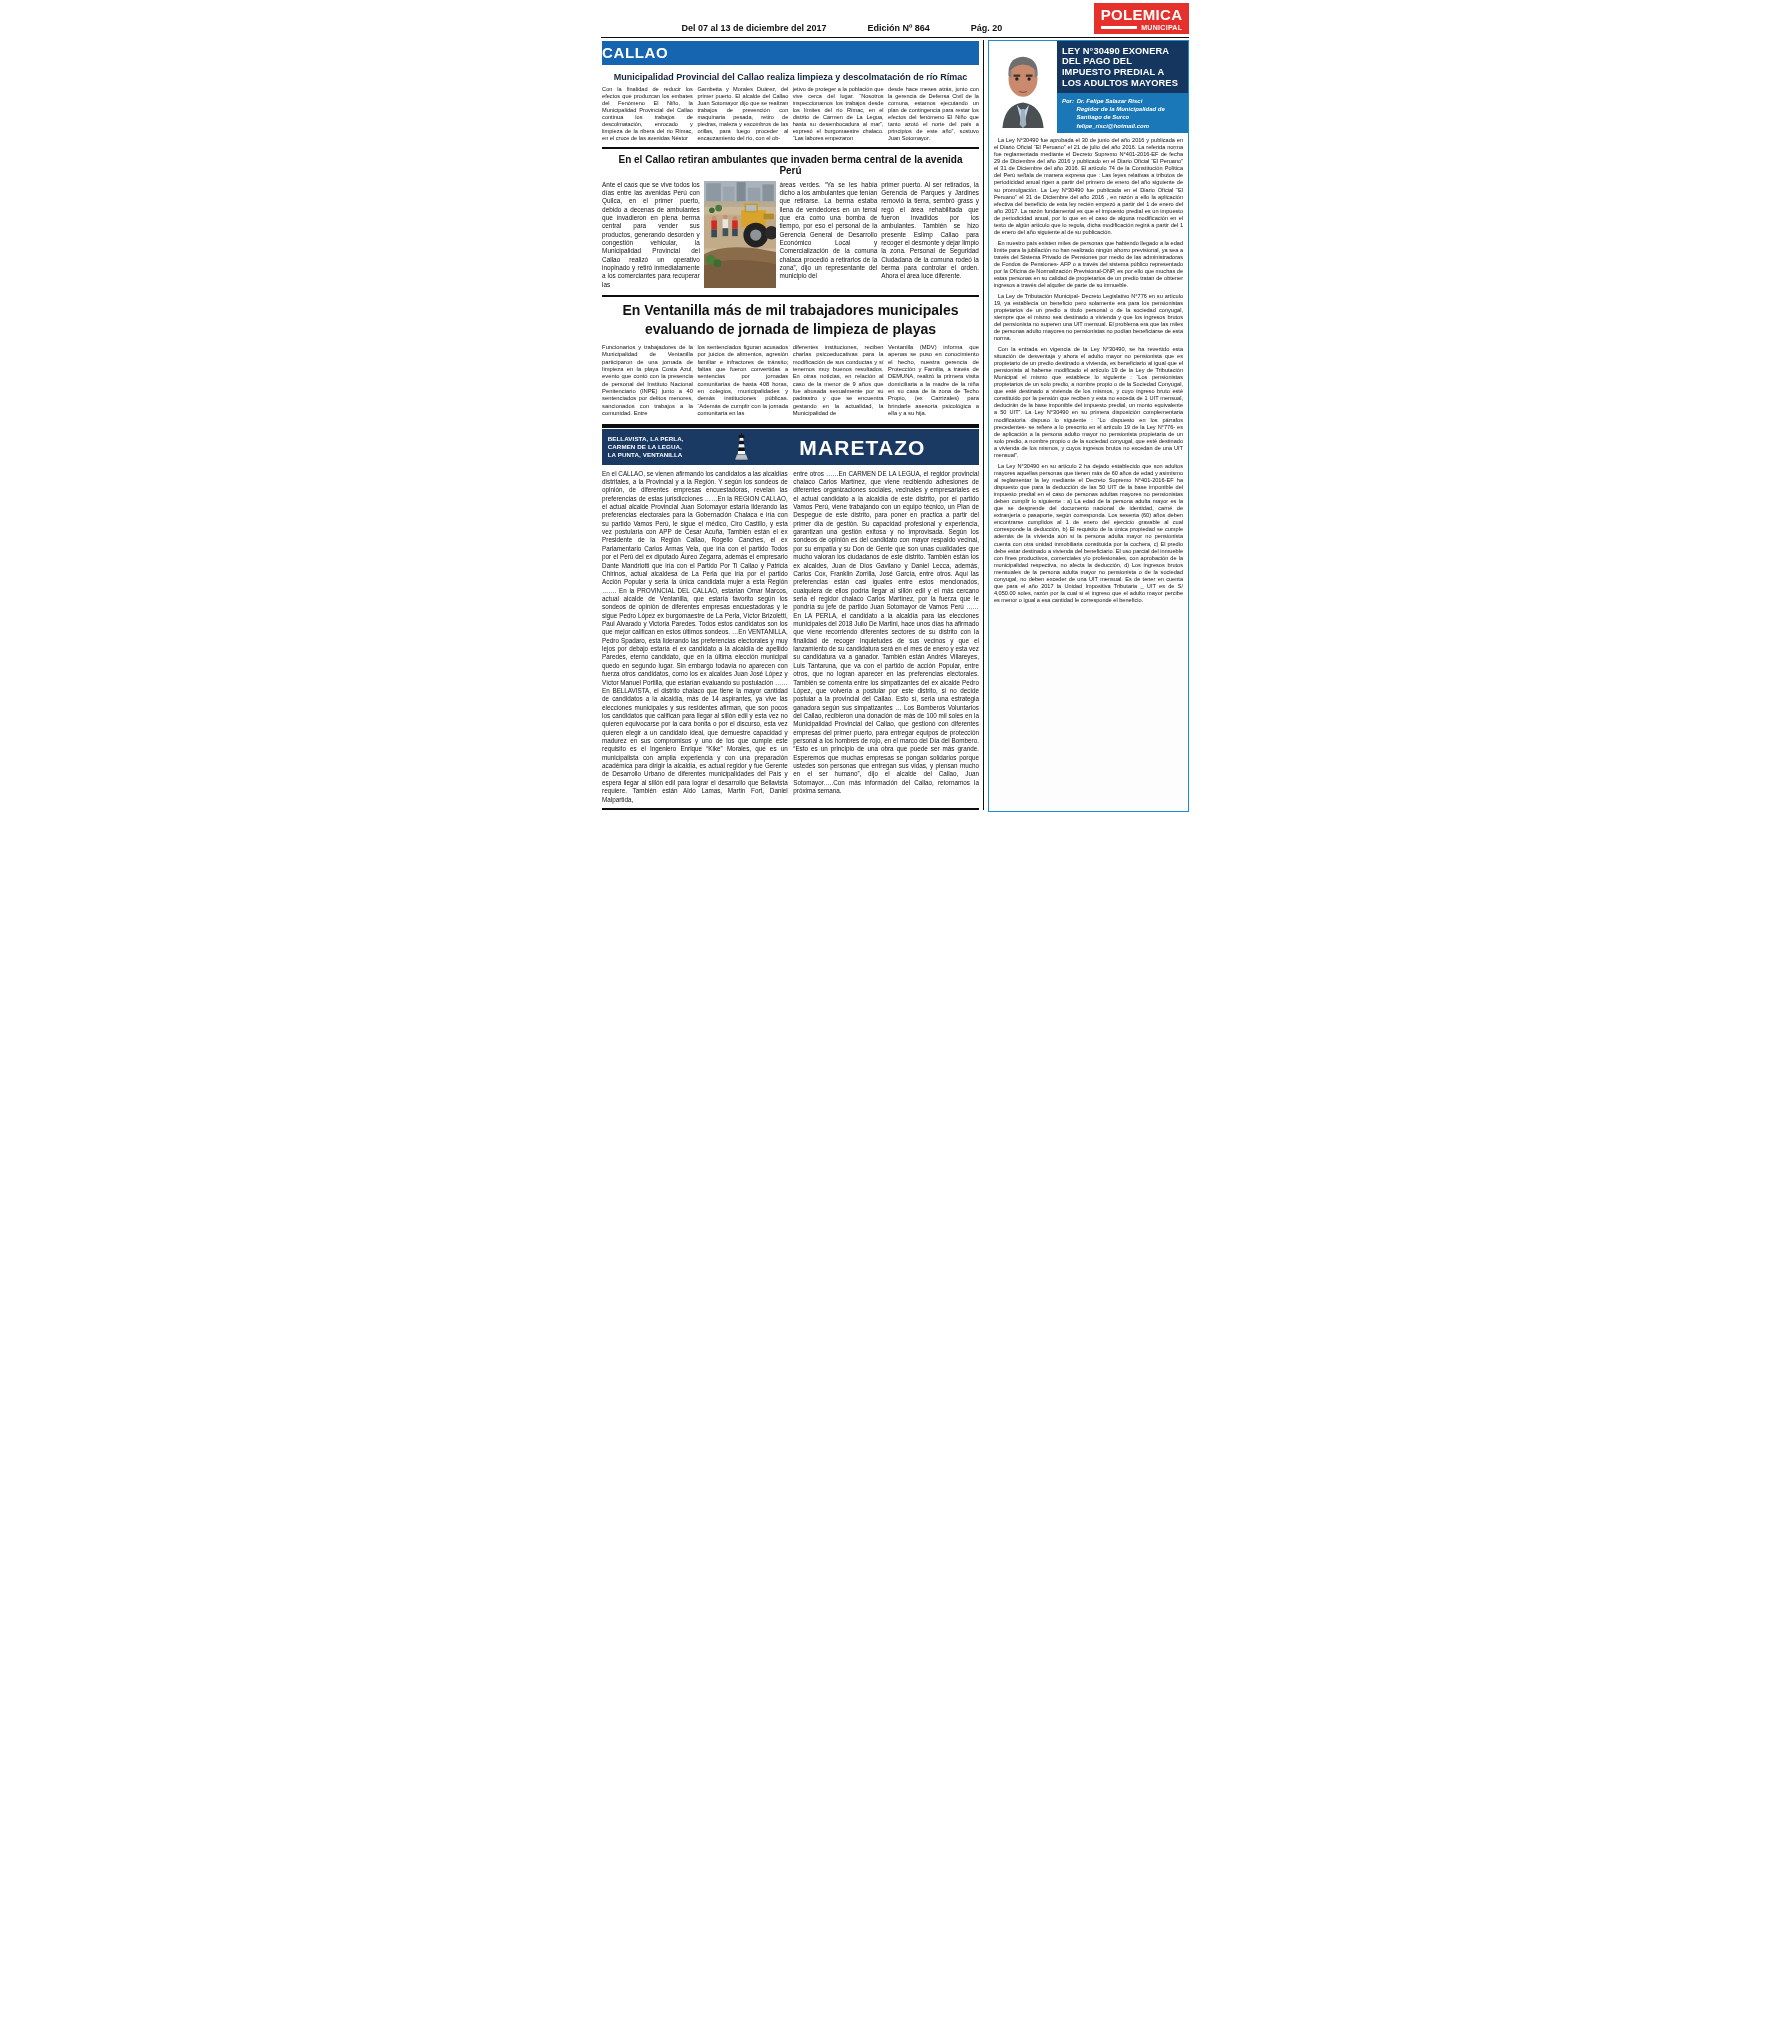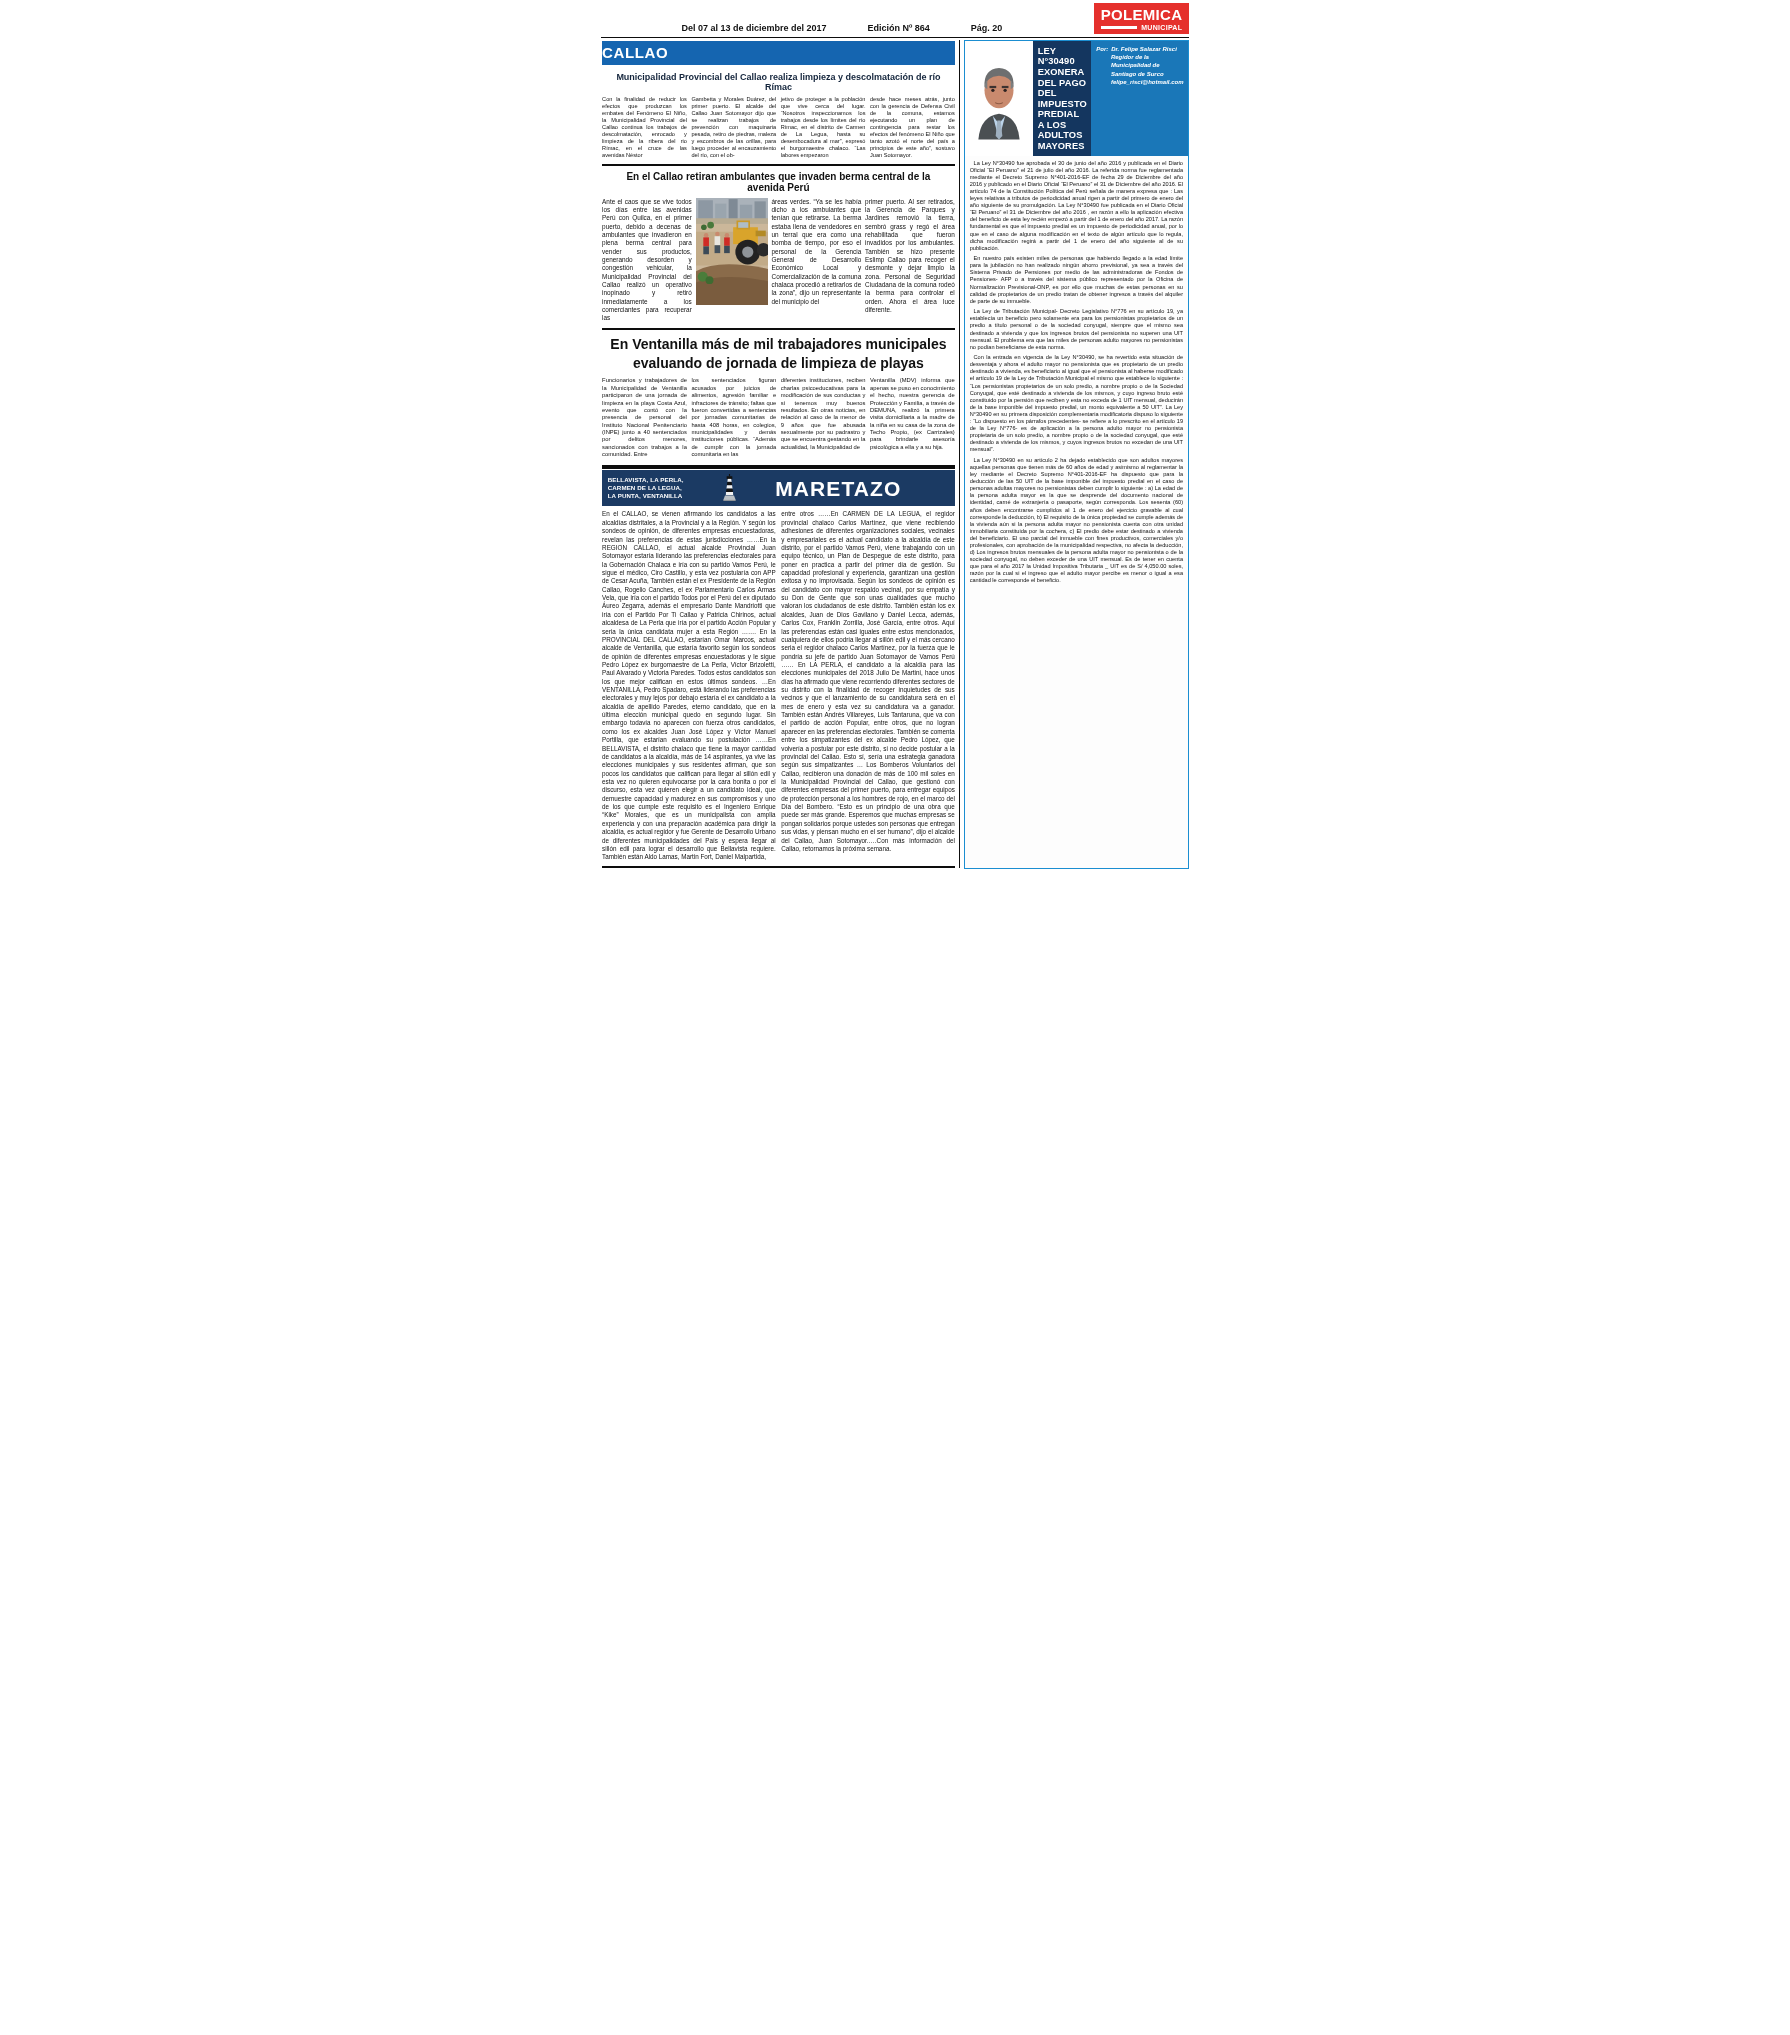--- a/index.html
+++ b/index.html
@@ -105,21 +105,21 @@
   
   .maretazo { margin-top: 6.7px; padding: 0 1.1px; }
   .m-topbar { height: 3.4px; background: #0d0d0d; }
   .m-banner {
     margin-top: 1.7px;
     background: #1b3a63;
     color: #fff;
     display: flex;
     align-items: center;
     padding: 3.4px 5.6px;
-    gap: 7px;
+    gap: 19px;
   }
   .m-districts { font-size: 6.2px; font-weight: bold; line-height: 1.3; letter-spacing: 0.1px; width: 98px; }
   .m-light { flex: 0 0 auto; margin-left: 7.9px; }
   .m-title {
     flex: 1;
     text-align: center;
     font-size: 21px;
     font-weight: 900;
     letter-spacing: 1.1px;
     line-height: 1;
@@ -133,21 +133,21 @@
     border: 1.7px solid #1b8ed1;
     margin-top: 1.1px;
     background: #fdfdfd;
     height: 100%;
     display: flex;
     flex-direction: column;
   }
   .ley-head { display: flex; }
   .ley-portrait { flex: 0 0 68px; background: #fff; }
   .ley-portrait svg { display: block; width: 100%; height: 100%; }
-  .ley-head-right { flex: 1; display: flex; flex-direction: row; }
+  .ley-head-right { flex: 1; display: flex; flex-direction: column; }
   .ley-title {
     background: #14365f;
     color: #fff;
     font-size: 9.3px;
     font-weight: 900;
     line-height: 1.14;
     padding: 5px 4.5px 4.5px 5px;
     letter-spacing: 0.1px;
   }
   .ley-byline {

